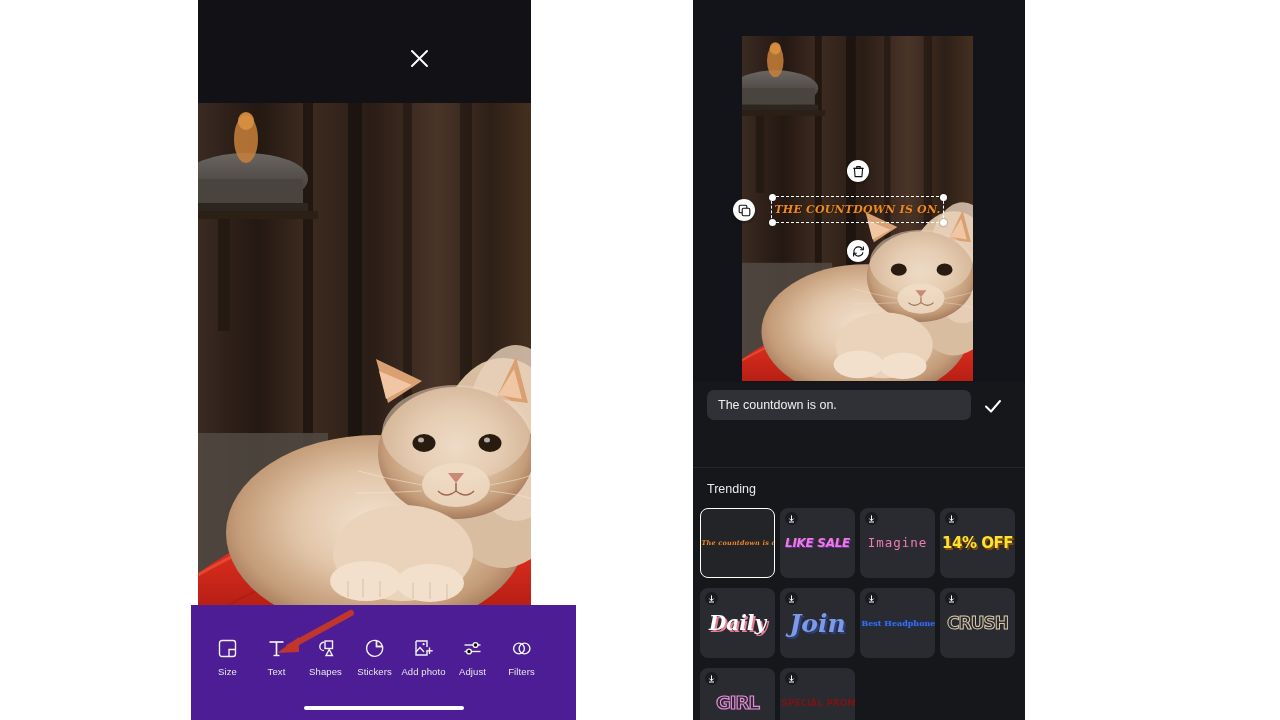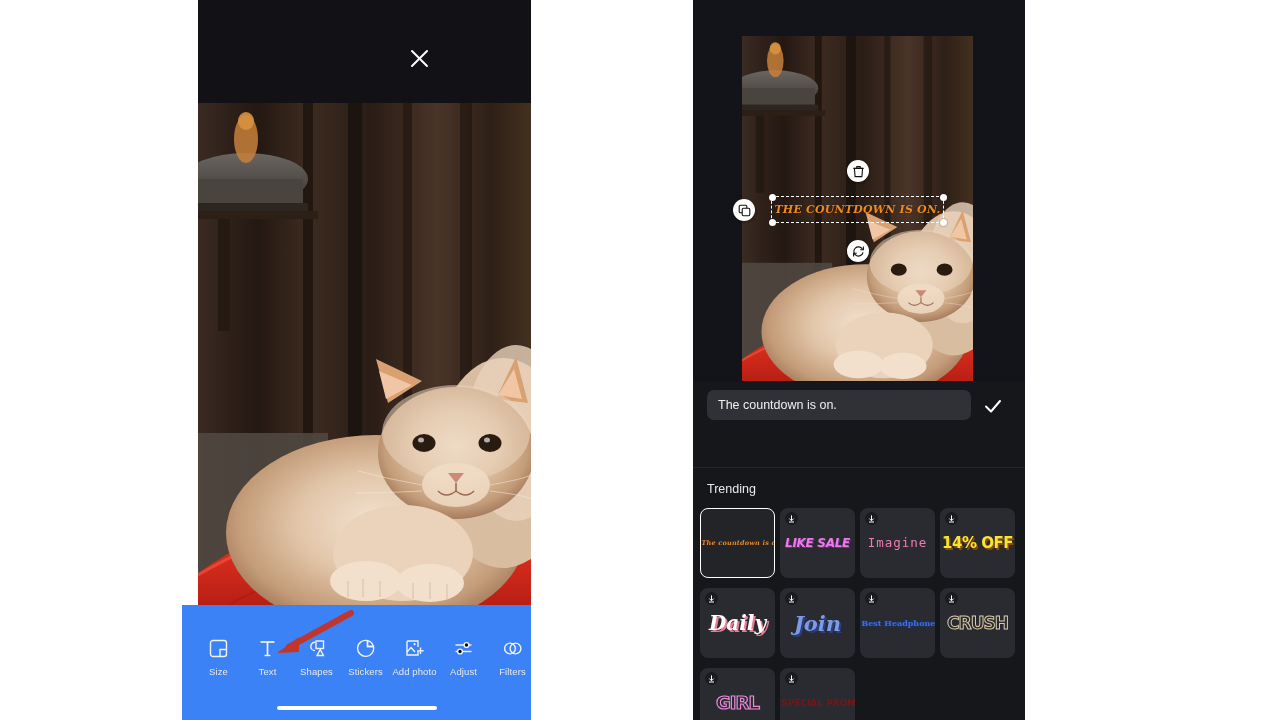--- a/index.html
+++ b/index.html
@@ -26,22 +26,22 @@
   .close-x svg { display:block; }
 
   
   .left-photo {
     position:absolute; left:198px; top:103px; width:333px; height:502px;
     overflow:hidden;
   }
 
   
   .left-tools {
-    position:absolute; left:182px; top:605px; width:349px; height:115px;
-    background:#3b82f6;
+    position:absolute; left:191px; top:605px; width:385px; height:115px;
+    background:#4c1d95;
   }
   .tool-row {
     position:absolute; left:0; top:30px; width:100%; height:55px;
     display:flex; align-items:flex-start; padding-left:12px;
   }
   .tool {
     width:49px; flex:0 0 49px; text-align:center; color:#f2f2f2; cursor:pointer;
   }
   .tool .ic { height:26px; display:flex; align-items:center; justify-content:center; }
   .tool .lbl { font-size:9.5px; margin-top:5px; color:#e8e8e8; letter-spacing:0.1px; }
@@ -155,21 +155,21 @@
             color:#fbd9d9; text-shadow:1.5px 0 0 #f0809b; letter-spacing:-0.5px; }
   .s-final { font-family:"DejaVu Sans",sans-serif; font-style:italic; font-weight:bold;
              font-size:12px; color:#f07be0; text-shadow:1px 1px 0 #6b2f9e; letter-spacing:-0.3px; }
   .s-imagine { font-family:"DejaVu Sans Mono",monospace; font-size:12.5px;
                color:#f07bb2; letter-spacing:1px; }
   .s-off { font-family:"DejaVu Sans",sans-serif; font-weight:bold; font-size:15px;
            color:#fbe430; text-shadow:1.5px 1.5px 0 #8a4b00; letter-spacing:-0.5px; }
   .s-daily { font-family:"DejaVu Serif",serif; font-style:italic; font-weight:bold;
              font-size:20px; color:#ffffff; text-shadow:2px 2px 0 #e97b93; }
   .s-join { font-family:"DejaVu Serif",serif; font-style:italic; font-weight:bold;
-            font-size:21px; color:#7b9ae8; text-shadow:2px 2px 0 #2d3f7a; }
+            font-size:25px; color:#7b9ae8; text-shadow:2px 2px 0 #2d3f7a; }
   .s-best { font-family:"DejaVu Serif",serif; font-weight:bold; font-size:8px;
             color:#3a6fe0; text-shadow:0 0 3px #1a3a9e; }
   .s-crush { font-family:"DejaVu Sans",sans-serif; font-weight:bold; font-size:17px;
              color:transparent; -webkit-text-stroke:1px #d8c9a8; letter-spacing:-1px; }
   .s-girl { font-family:"DejaVu Sans",sans-serif; font-weight:bold; font-size:18px;
             color:transparent; -webkit-text-stroke:1.2px #e58ad8; letter-spacing:-1px; }
   .s-promo { font-family:"DejaVu Sans",sans-serif; font-weight:bold; font-size:8.5px;
              color:#7a1515; letter-spacing:0.3px; }
 
   .svgw { display:block; }

